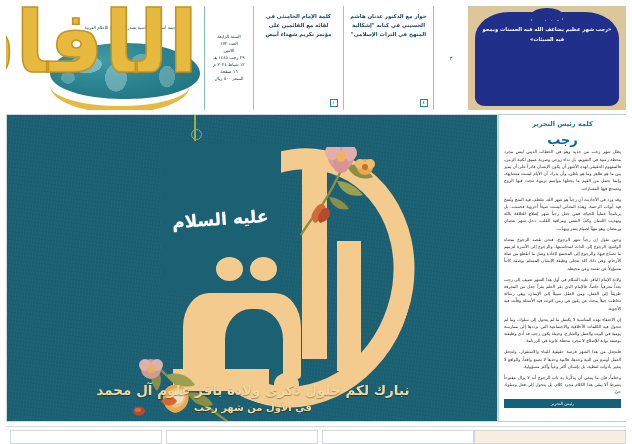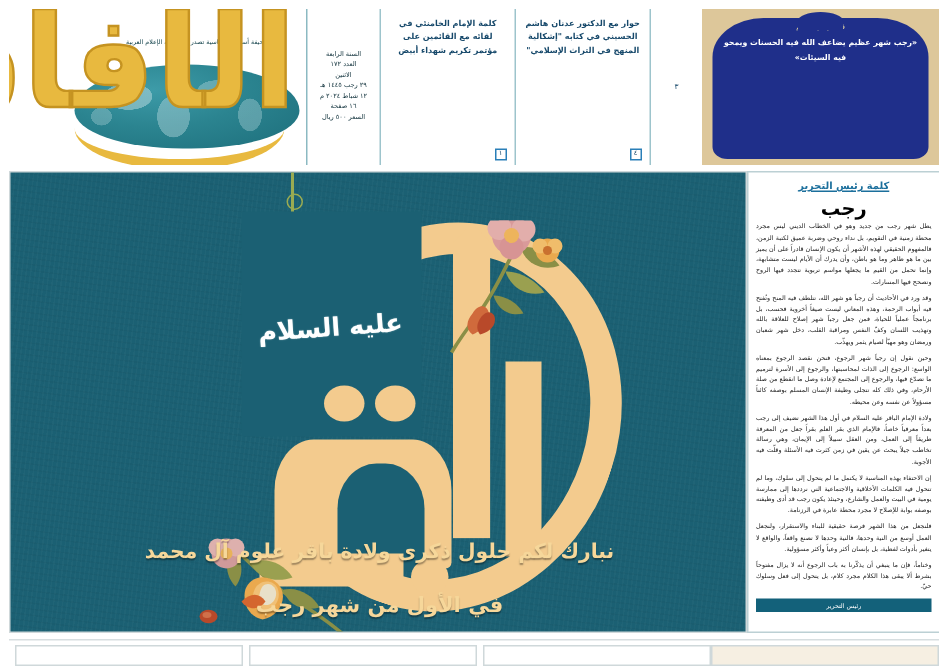--- a/index.html
+++ b/index.html
@@ -237,41 +237,40 @@
   
   .greet{
     position:absolute;left:2px;right:0;bottom:6px;
     text-align:center;direction:rtl;
     color:#f6d79a;
     font-weight:bold;
     text-shadow:0 1px 1px rgba(0,0,0,.35);
     padding:0 8px;box-sizing:border-box;
   }
   .greet-l1{font-size:13.5px;line-height:1.5;}
-  .greet-l2{font-size:14px;line-height:1.5;margin-top:16px;}
+  .greet-l2{font-size:10px;line-height:1.5;}
 
   
   .editorial{
     flex:0 0 128px;width:128px;
     border:1px solid #bcd0d4;
     border-right:none;
     background:#fff;
     box-sizing:border-box;
     padding:5px 5px 3px 5px;
     position:relative;
     overflow:hidden;
   }
   .ed-kicker{
     text-align:center;color:#1b6f9c;
     font-size:6.6px;font-weight:bold;
-    text-decoration:underline;
     margin-bottom:5px;
   }
   .ed-title{
-    text-align:center;color:#000000;
+    text-align:center;color:#0369a1;
     font-size:13px;font-weight:bold;line-height:1.1;
     margin-bottom:1px;
   }
   .ed-sub{
     text-align:center;color:#1a4f8a;
     font-size:8px;font-weight:bold;line-height:1.2;
     margin-bottom:4px;
   }
   .ed-body p{
     margin:0 0 3.5px 0;

